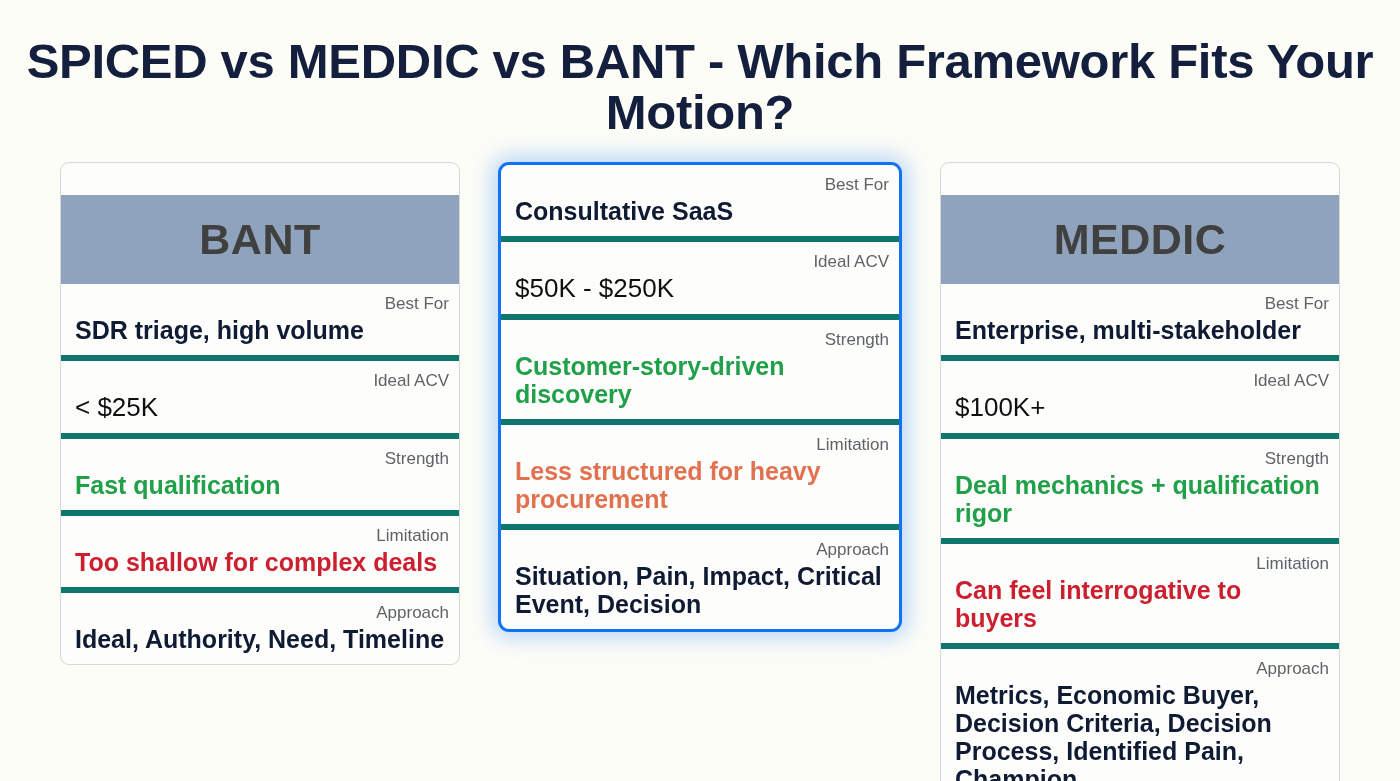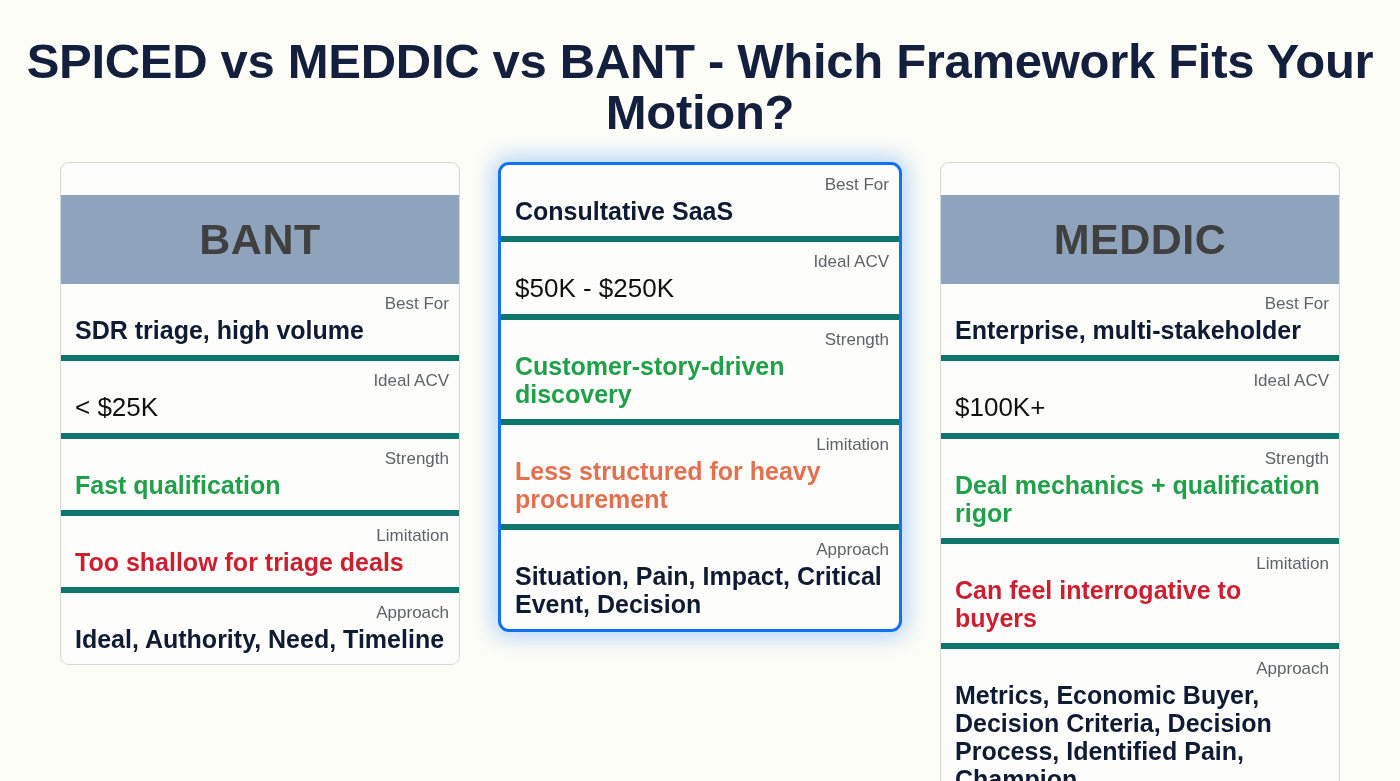--- a/index.html
+++ b/index.html
@@ -117,21 +117,21 @@
         <div class="row">
           <span class="row-label">Ideal ACV</span>
           <span class="row-value plain">&lt; $25K</span>
         </div>
         <div class="row">
           <span class="row-label">Strength</span>
           <span class="row-value green">Fast qualification</span>
         </div>
         <div class="row">
           <span class="row-label">Limitation</span>
-          <span class="row-value red">Too shallow for triage deals</span>
+          <span class="row-value red">Too shallow for complex deals</span>
         </div>
         <div class="row">
           <span class="row-label">Approach</span>
           <span class="row-value">Ideal, Authority, Need, Timeline</span>
         </div>
       </div>
     </div>
 
     <div class="card featured">
       <div class="rows">

